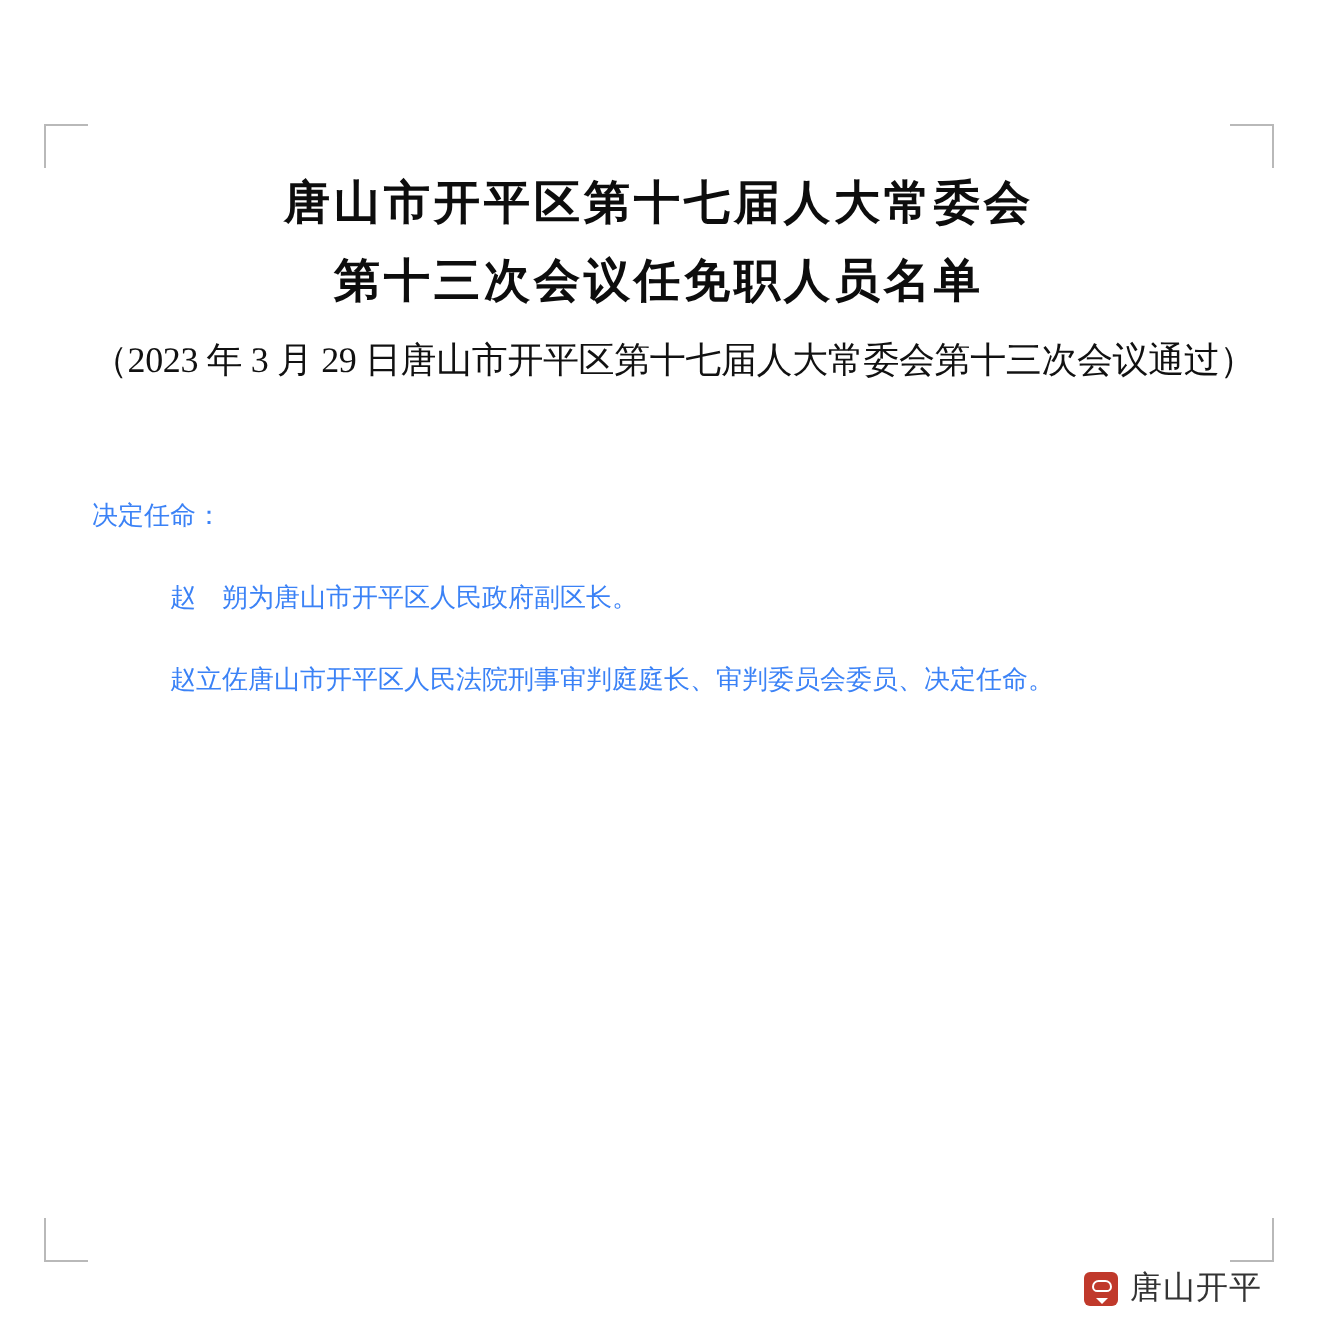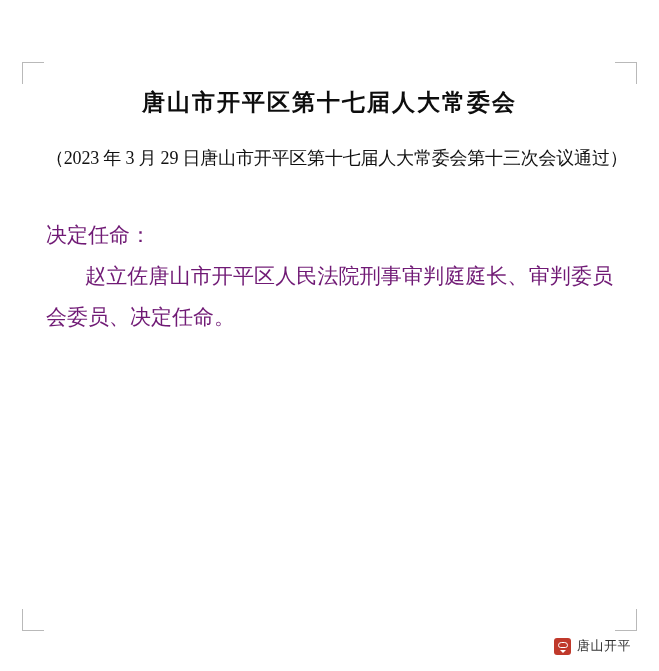--- a/index.html
+++ b/index.html
@@ -70,31 +70,31 @@
   }
   .doc-title .line {
     display: block;
     white-space: nowrap;
   }
 
   .doc-subtitle {
     text-align: center;
     font-size: 18px;
     line-height: 30px;
-    margin-top: 22px;
+    margin-top: 5px;
     color: #111111;
     white-space: nowrap;
     letter-spacing: -0.2px;
   }
 
   .body-block {
     margin-top: 42px;
-    font-size: 21px;
+    font-size: 13px;
     line-height: 41px;
-    color: #701a75;
+    color: #3b82f6;
   }
   .para {
     margin: 0;
     text-align: justify;
     text-justify: inter-ideograph;
   }
   .para.indent {
     text-indent: 39px;
   }
   .gap-label {
@@ -103,21 +103,21 @@
   }
 
   .footer-brand {
     position: absolute;
     right: 28px;
     bottom: 16px;
     display: flex;
     align-items: center;
     gap: 6px;
     font-family: "Liberation Sans", sans-serif;
-    font-size: 13px;
+    font-size: 16px;
     color: #333333;
   }
   .brand-logo {
     width: 17px;
     height: 17px;
     border-radius: 3px;
     background: #c0392b;
     position: relative;
     flex: 0 0 auto;
   }
@@ -155,27 +155,29 @@
 
   <span class="crop-mark crop-tl"></span>
   <span class="crop-mark crop-tr"></span>
   <span class="crop-mark crop-bl"></span>
   <span class="crop-mark crop-br"></span>
 
   <div class="content">
 
     <div class="doc-title">
       <span class="line">唐山市开平区第十七届人大常委会</span>
+      <span class="line">第十三次会议任免职人员名单</span>
     </div>
 
     <div class="doc-subtitle">（2023 年 3 月 29 日唐山市开平区第十七届人大常委会第十三次会议通过）</div>
 
     <div class="body-block">
 
       <p class="para">决定任命：</p>
+      <p class="para indent">赵　朔为唐山市开平区人民政府副区长。</p>
 
       <p class="para indent">赵立佐唐山市开平区人民法院刑事审判庭庭长、审判委员会委员、决定任命。</p>
 
     </div>
   </div>
 
   <div class="footer-brand">
     <span class="brand-logo"></span>
     <span class="brand-name">唐山开平</span>
   </div>

